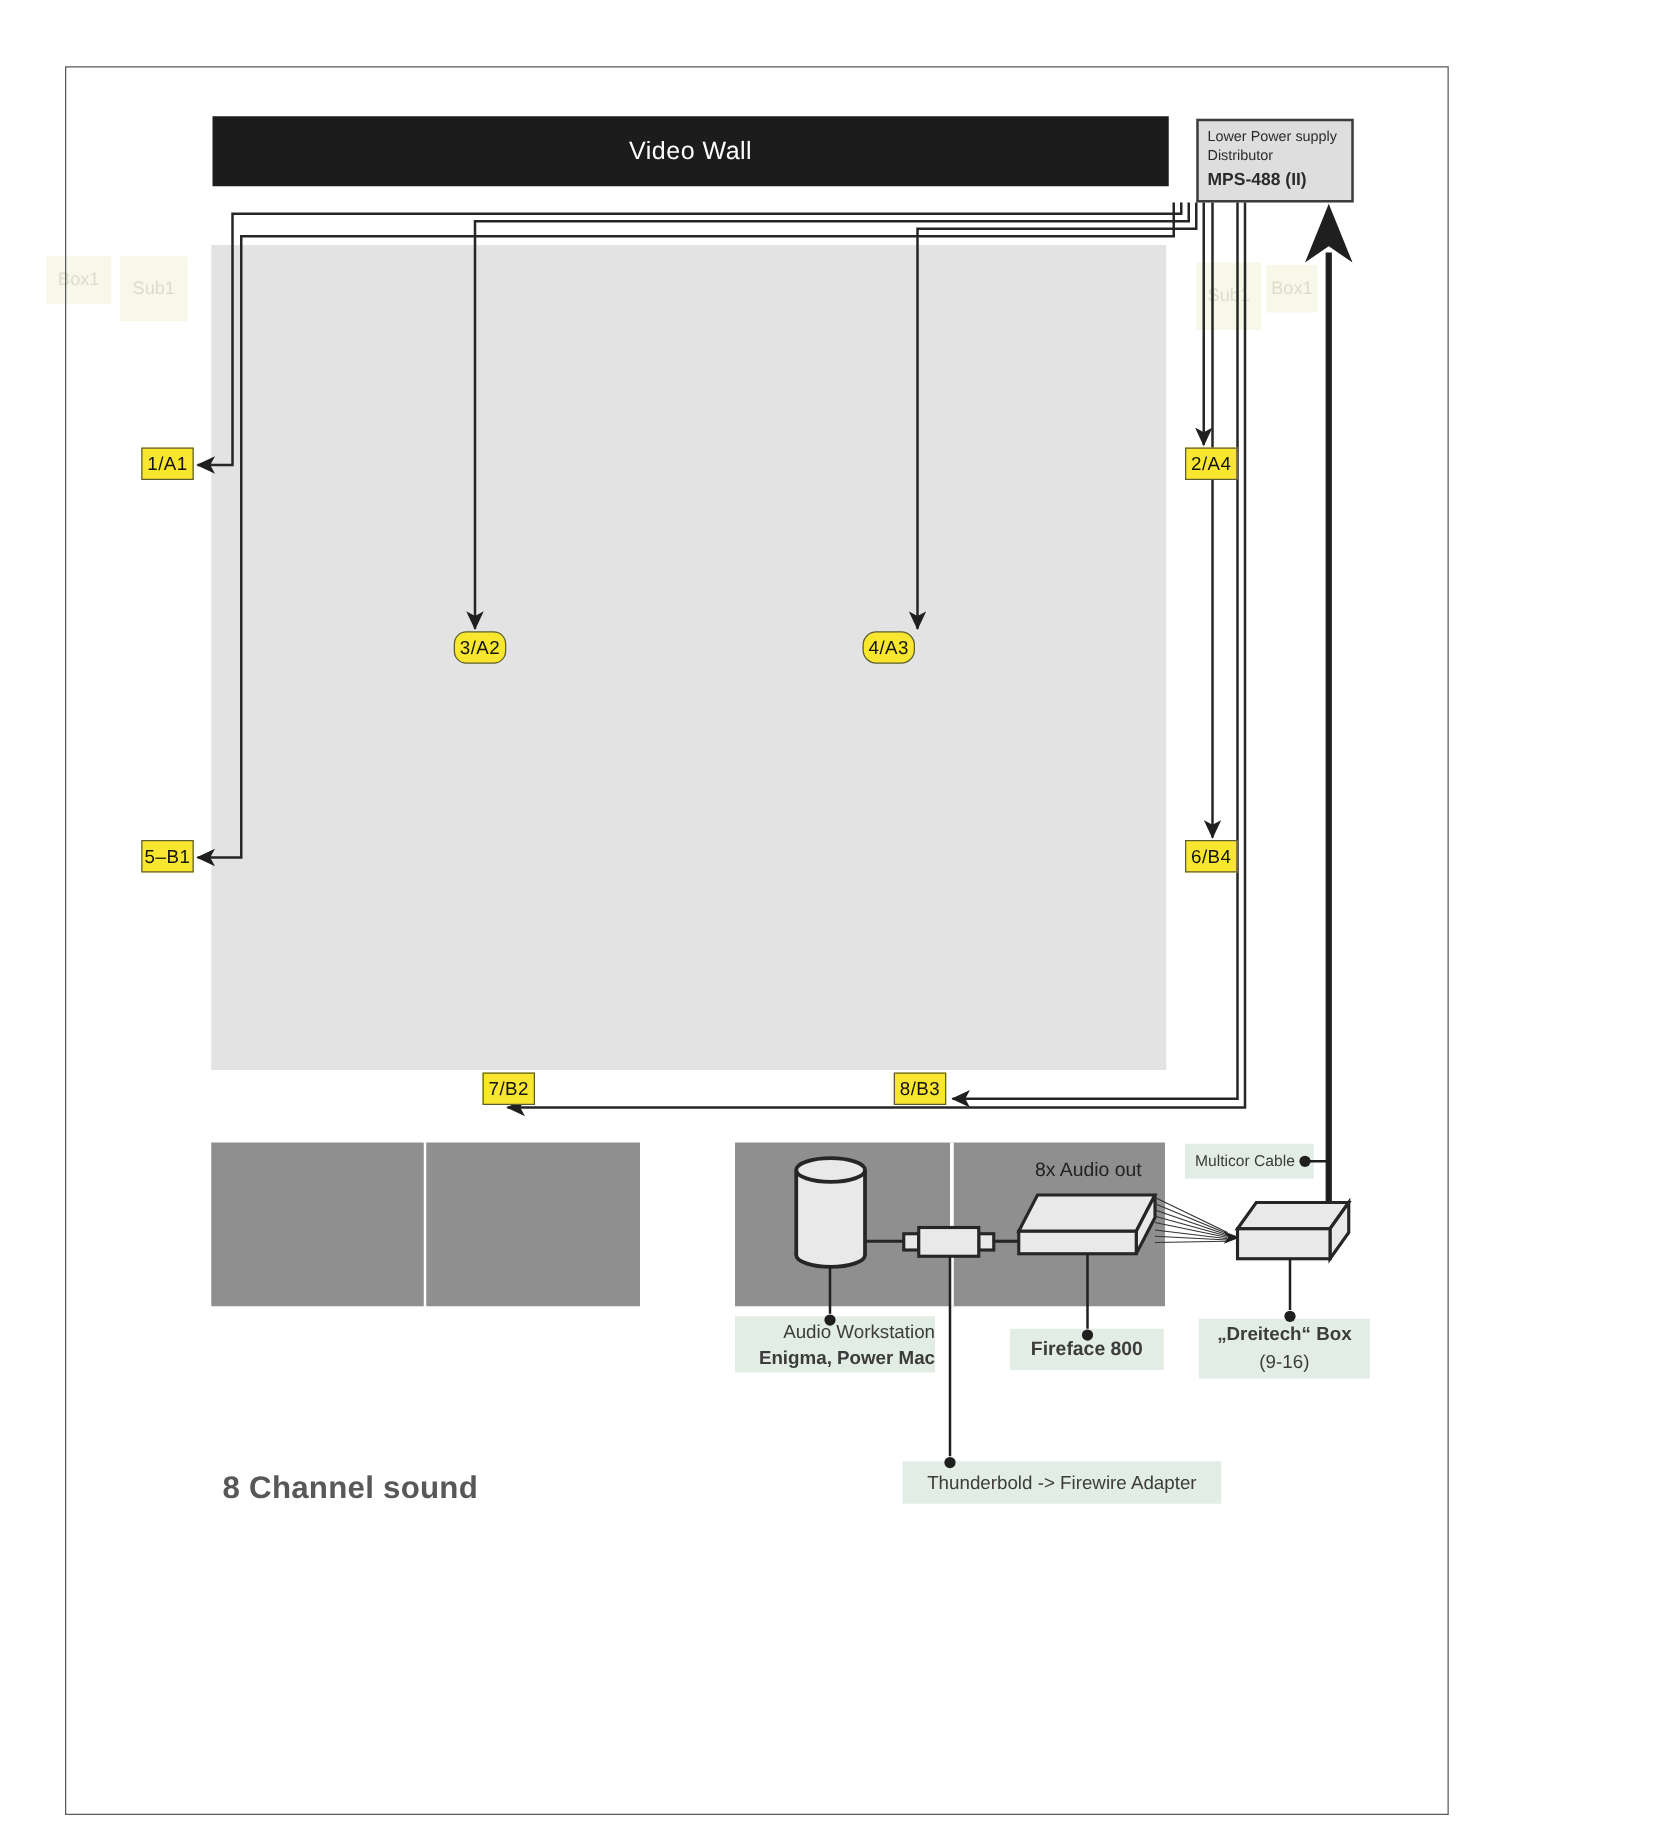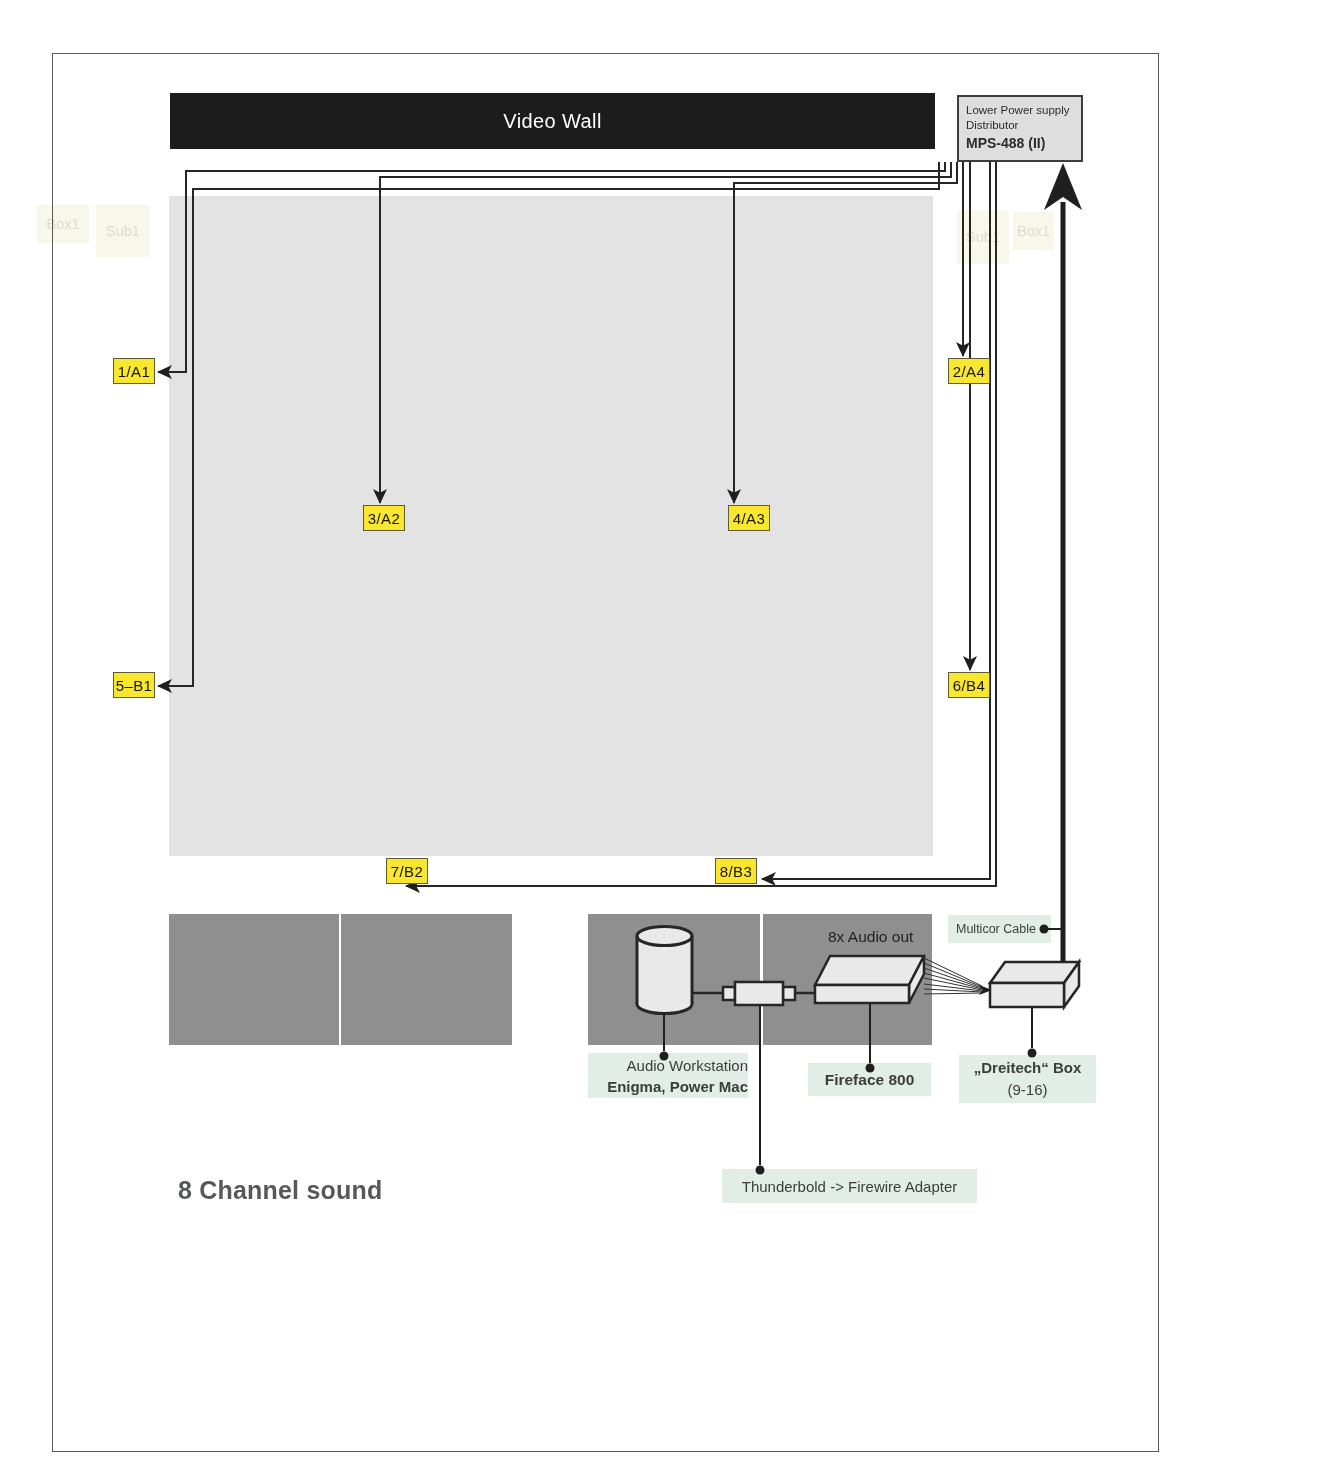--- a/index.html
+++ b/index.html
@@ -176,24 +176,24 @@
     <circle cx="1044" cy="929" r="4.5"></circle>
   </g>
 </svg>
 
 <div class="abs spk" style="left:113px;top:358px;">
     <span>1/A1</span>
   </div>
 <div class="abs spk" style="left:948px;top:358px;">
     <span>2/A4</span>
   </div>
-<div class="abs spk" style="left:363px;top:505px;">
+<div class="abs spk" style="left:363px;top:505px;border-radius:10px;">
     <span>3/A2</span>
   </div>
-<div class="abs spk" style="left:728px;top:505px;">
+<div class="abs spk" style="left:690px;top:505px;border-radius:11px;">
     <span>4/A3</span>
   </div>
 <div class="abs spk" style="left:113px;top:672px;">
     <span>5–B1</span>
   </div>
 <div class="abs spk" style="left:948px;top:672px;">
     <span>6/B4</span>
   </div>
 <div class="abs spk" style="left:362px;top:858px;margin-left:24px;">
     <span>7/B2</span>

